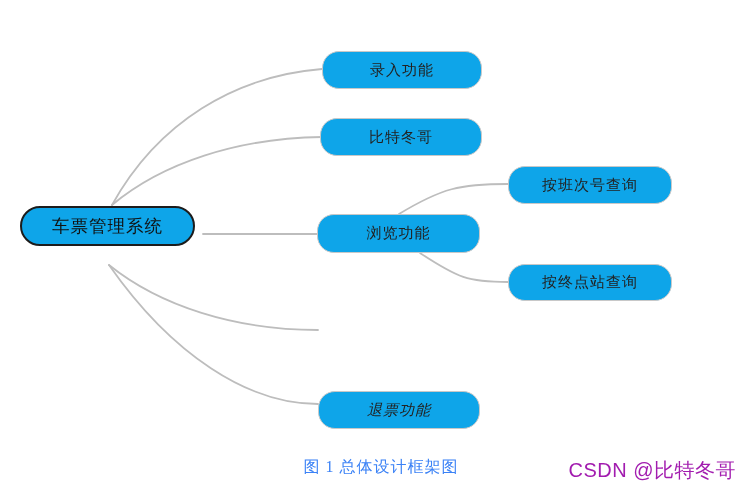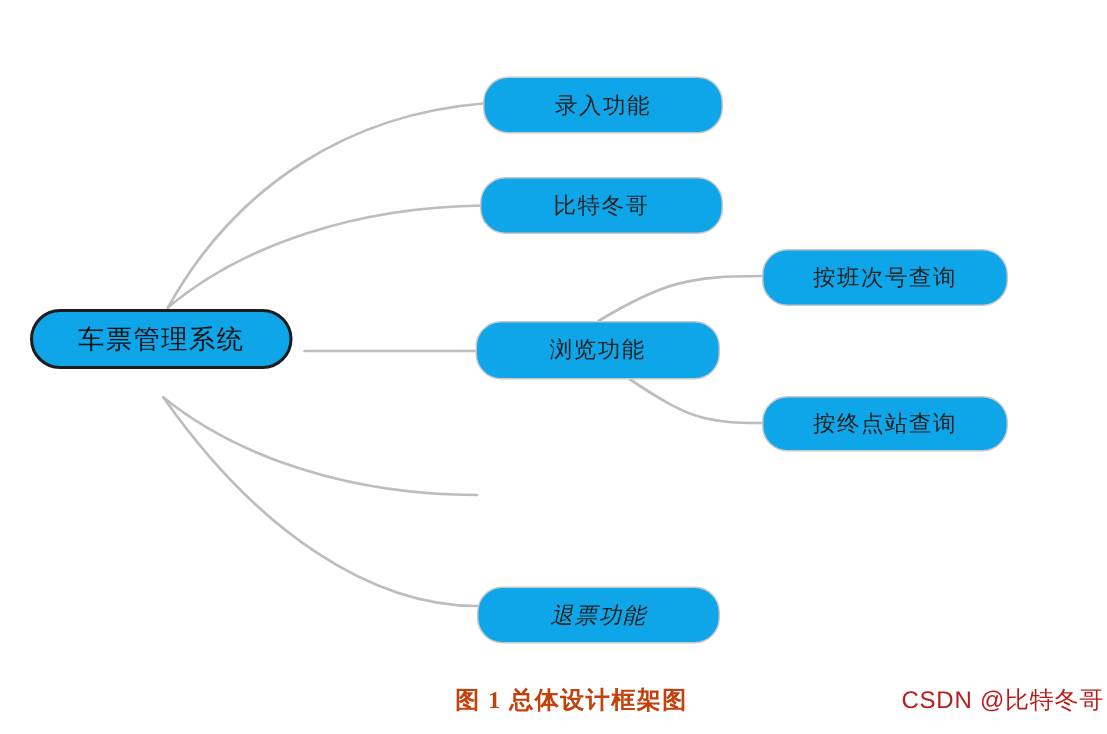--- a/index.html
+++ b/index.html
@@ -38,32 +38,32 @@
     font-size: 17.5px;
     font-weight: 500;
     color: #111111;
   }
   .caption {
     position: absolute;
     top: 457px;
     left: 381px;
     transform: translateX(-50%);
     font-family: "Liberation Serif", "DejaVu Serif", serif;
-    font-weight: 700;
+    font-weight: 400;
     font-size: 16px;
-    color: #c2410c;
+    color: #3b82f6;
     letter-spacing: 1px;
     white-space: nowrap;
   }
   .watermark {
     position: absolute;
     top: 457px;
     right: 2px;
-    font-size: 16px;
-    color: #b91c1c;
+    font-size: 20px;
+    color: #a21caf;
     letter-spacing: 0.5px;
     white-space: nowrap;
   }
 </style>
 </head>
 <body>
 
 <div class="canvas">
 
   <svg class="connectors" viewBox="0 0 738 489" xmlns="http://www.w3.org/2000/svg">

